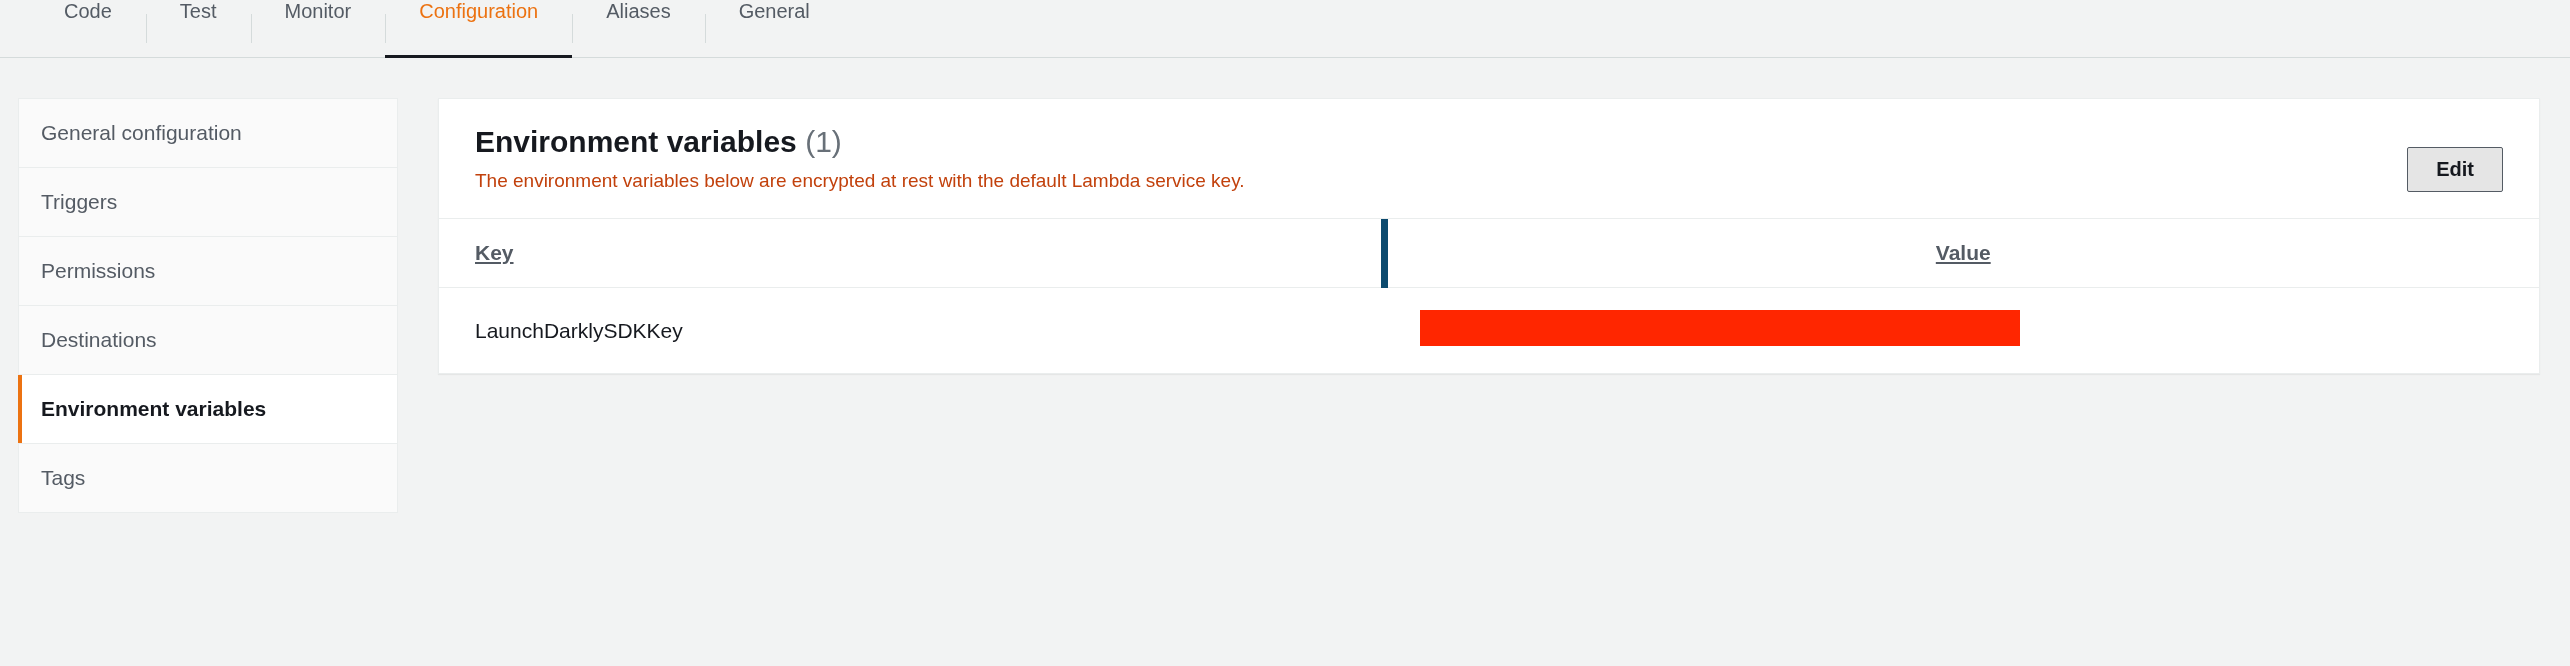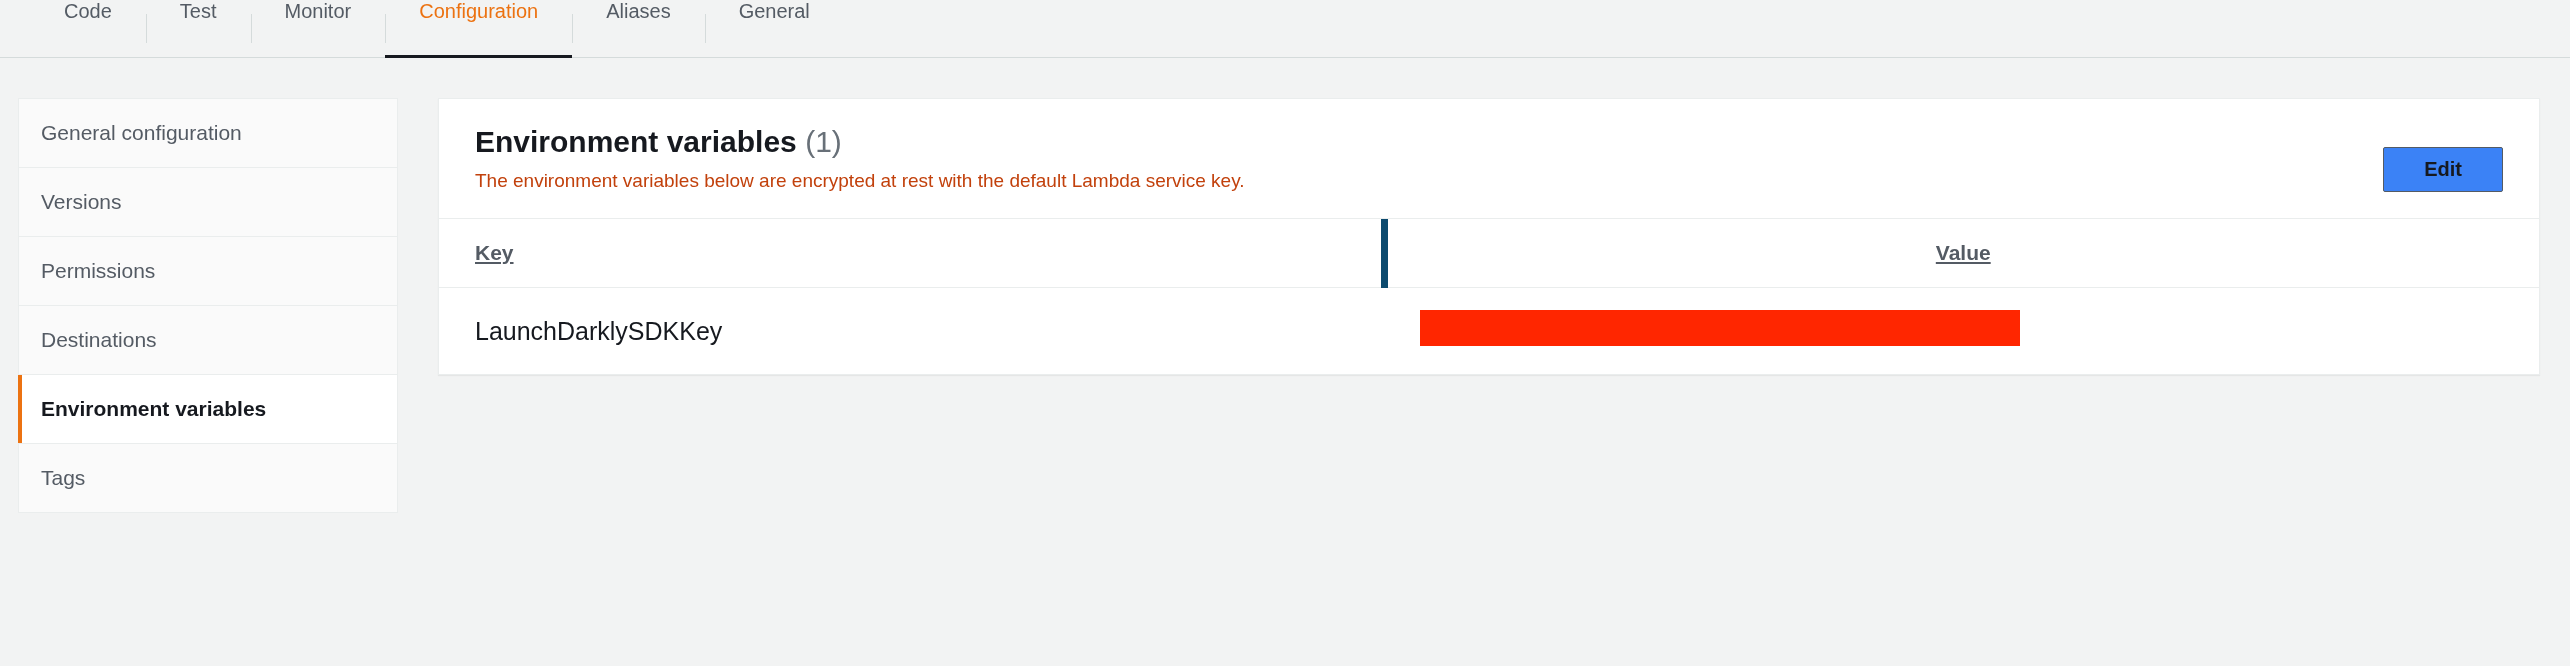--- a/index.html
+++ b/index.html
@@ -115,25 +115,25 @@
     color: #687078;
     font-weight: 400;
   }
   .panel-subtitle {
     margin-top: 11px;
     font-size: 19px;
     color: #c2410c;
   }
   .edit-button {
     border: 1px solid #545b64;
-    background: #3b82f6;
+    background: #e5e5e5;
     color: #16191f;
     font-weight: 700;
     font-size: 20px;
-    padding: 10px 40px;
+    padding: 10px 28px;
     cursor: pointer;
     border-radius: 2px;
   }
 
   
   .env-table {
     width: 100%;
     border-collapse: collapse;
   }
   .env-table th {
@@ -143,21 +143,21 @@
     color: #545b64;
     padding: 22px 36px;
     border-bottom: 1px solid #eaeded;
     text-decoration: underline;
   }
   .env-table th + th {
     border-left: 7px solid #0c4a6e;
     text-align: center;
   }
   .env-table td {
-    font-size: 25px;
+    font-size: 21px;
     color: #16191f;
     padding: 22px 36px;
     vertical-align: middle;
   }
   .redacted {
     display: inline-block;
     width: 600px;
     height: 36px;
     background: #ff2600;
   }
@@ -183,21 +183,21 @@
     </div>
   <div class="tab">
       <span>General</span>
     </div>
 </div>
 
 <div class="content-wrap">
 
   <div class="sidebar">
     <div class="sidebar-item"><span>General configuration</span></div>
-    <div class="sidebar-item"><span>Versions</span></div>
+    <div class="sidebar-item"><span>Triggers</span></div>
     <div class="sidebar-item"><span>Permissions</span></div>
     <div class="sidebar-item"><span>Destinations</span></div>
     <div class="sidebar-item active"><span>Environment variables</span></div>
     <div class="sidebar-item"><span>Tags</span></div>
   </div>
 
   <div class="panel">
     <div class="panel-header">
       <div>
         <h1 class="panel-title">

